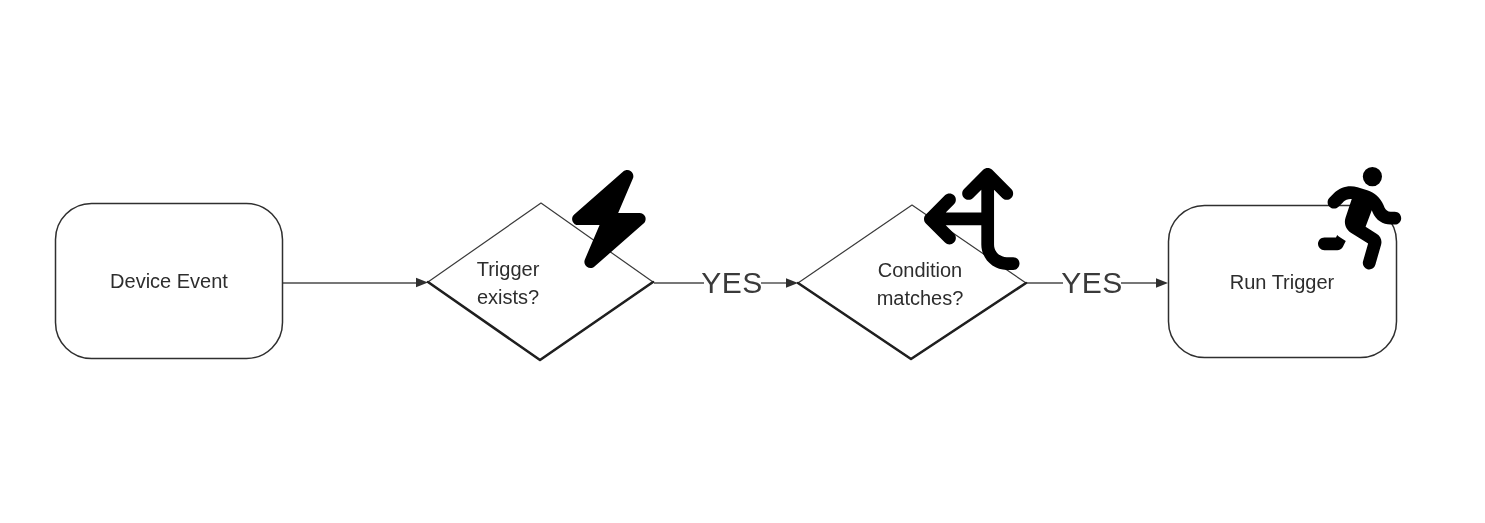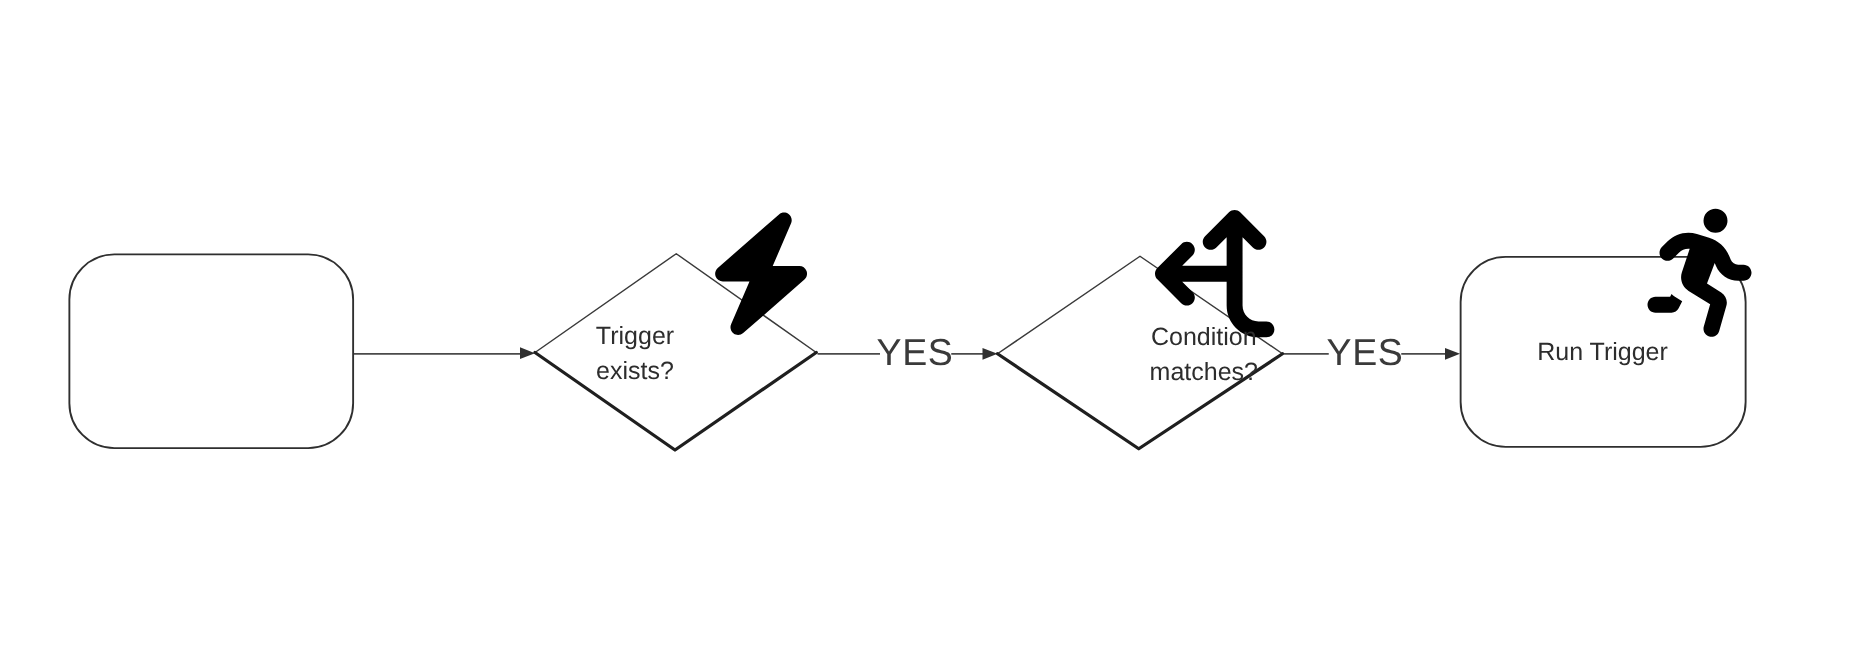--- a/index.html
+++ b/index.html
@@ -123,24 +123,25 @@
 
     <g transform="translate(924,168) scale(0.199)">
       <path class="icon-path" d="M246.6 150.6c-12.5 12.5-32.8 12.5-45.3 0s-12.5-32.8 0-45.3l96-96c12.5-12.5 32.8-12.5 45.3 0l96 96c12.5 12.5 12.5 32.8 0 45.3s-32.8 12.5-45.3 0L352 109.3V384c0 35.3 28.7 64 64 64h32c17.7 0 32 14.3 32 32s-14.3 32-32 32H416c-70.7 0-128-57.3-128-128V109.3l-41.4 41.4zM9.4 278.6c-12.5-12.5-12.5-32.8 0-45.3l96-96c12.5-12.5 32.8-12.5 45.3 0s12.5 32.8 0 45.3L109.3 224H288c17.7 0 32 14.3 32 32s-14.3 32-32 32H109.3l41.4 41.4c12.5 12.5 12.5 32.8 0 45.3s-32.8 12.5-45.3 0l-96-96z"></path>
     </g>
 
     <g transform="translate(1318,167) scale(0.2)">
       <path class="icon-path" d="M320 48a48 48 0 1 0 -96 0 48 48 0 1 0 96 0zM125.7 175.5c9.9-9.9 23.4-15.5 37.5-15.5c1.9 0 3.8 .1 5.6 .3L137.6 254c-9.3 28 1.7 58.8 26.8 74.5l86.2 53.9-25.4 88.8c-4.9 17 5 34.7 22 39.6s34.7-5 39.6-22l28.7-100.4c5.9-20.6-2.6-42.6-20.7-53.9L238 299l30.9-82.4 5.1 12.3c15 35.8 49.9 59.1 88.7 59.1H384c17.7 0 32-14.3 32-32s-14.3-32-32-32H362.7c-12.9 0-24.6-7.8-29.5-19.7l-6.3-15c-14.6-35.1-44.1-61.9-80.5-73.1l-48.7-15c-11.1-3.4-22.7-5.2-34.4-5.2c-31 0-60.8 12.3-82.7 34.3L57.4 153.4c-12.5 12.5-12.5 32.8 0 45.3s32.8 12.5 45.3 0l23-23zM91.2 352H32c-17.7 0-32 14.3-32 32s14.3 32 32 32h64c12.1 0 23.2-6.8 28.6-17.7l14.2-28.5-29.1-18.2c-5.1-3.2-9.6-6.9-13.6-11l-14.9 29.4z"></path>
     </g>
   </svg>
 
+  <div class="node-label" style="left:169px; top:281px">Device Event</div>
 
   <div class="node-label wrap-100" style="left:508px; top:283px">Trigger exists?</div>
 
-  <div class="node-label wrap-110" style="left:963px; top:284px">Condition matches?</div>
+  <div class="node-label wrap-110" style="left:920px; top:284px">Condition matches?</div>
 
   <div class="node-label" style="left:1282px; top:282px">Run Trigger</div>
 
   <div class="edge-label" style="left:732px; top:283px">YES</div>
 
   <div class="edge-label" style="left:1092px; top:283px">YES</div>
 
 </div>
 
 </body></html>

